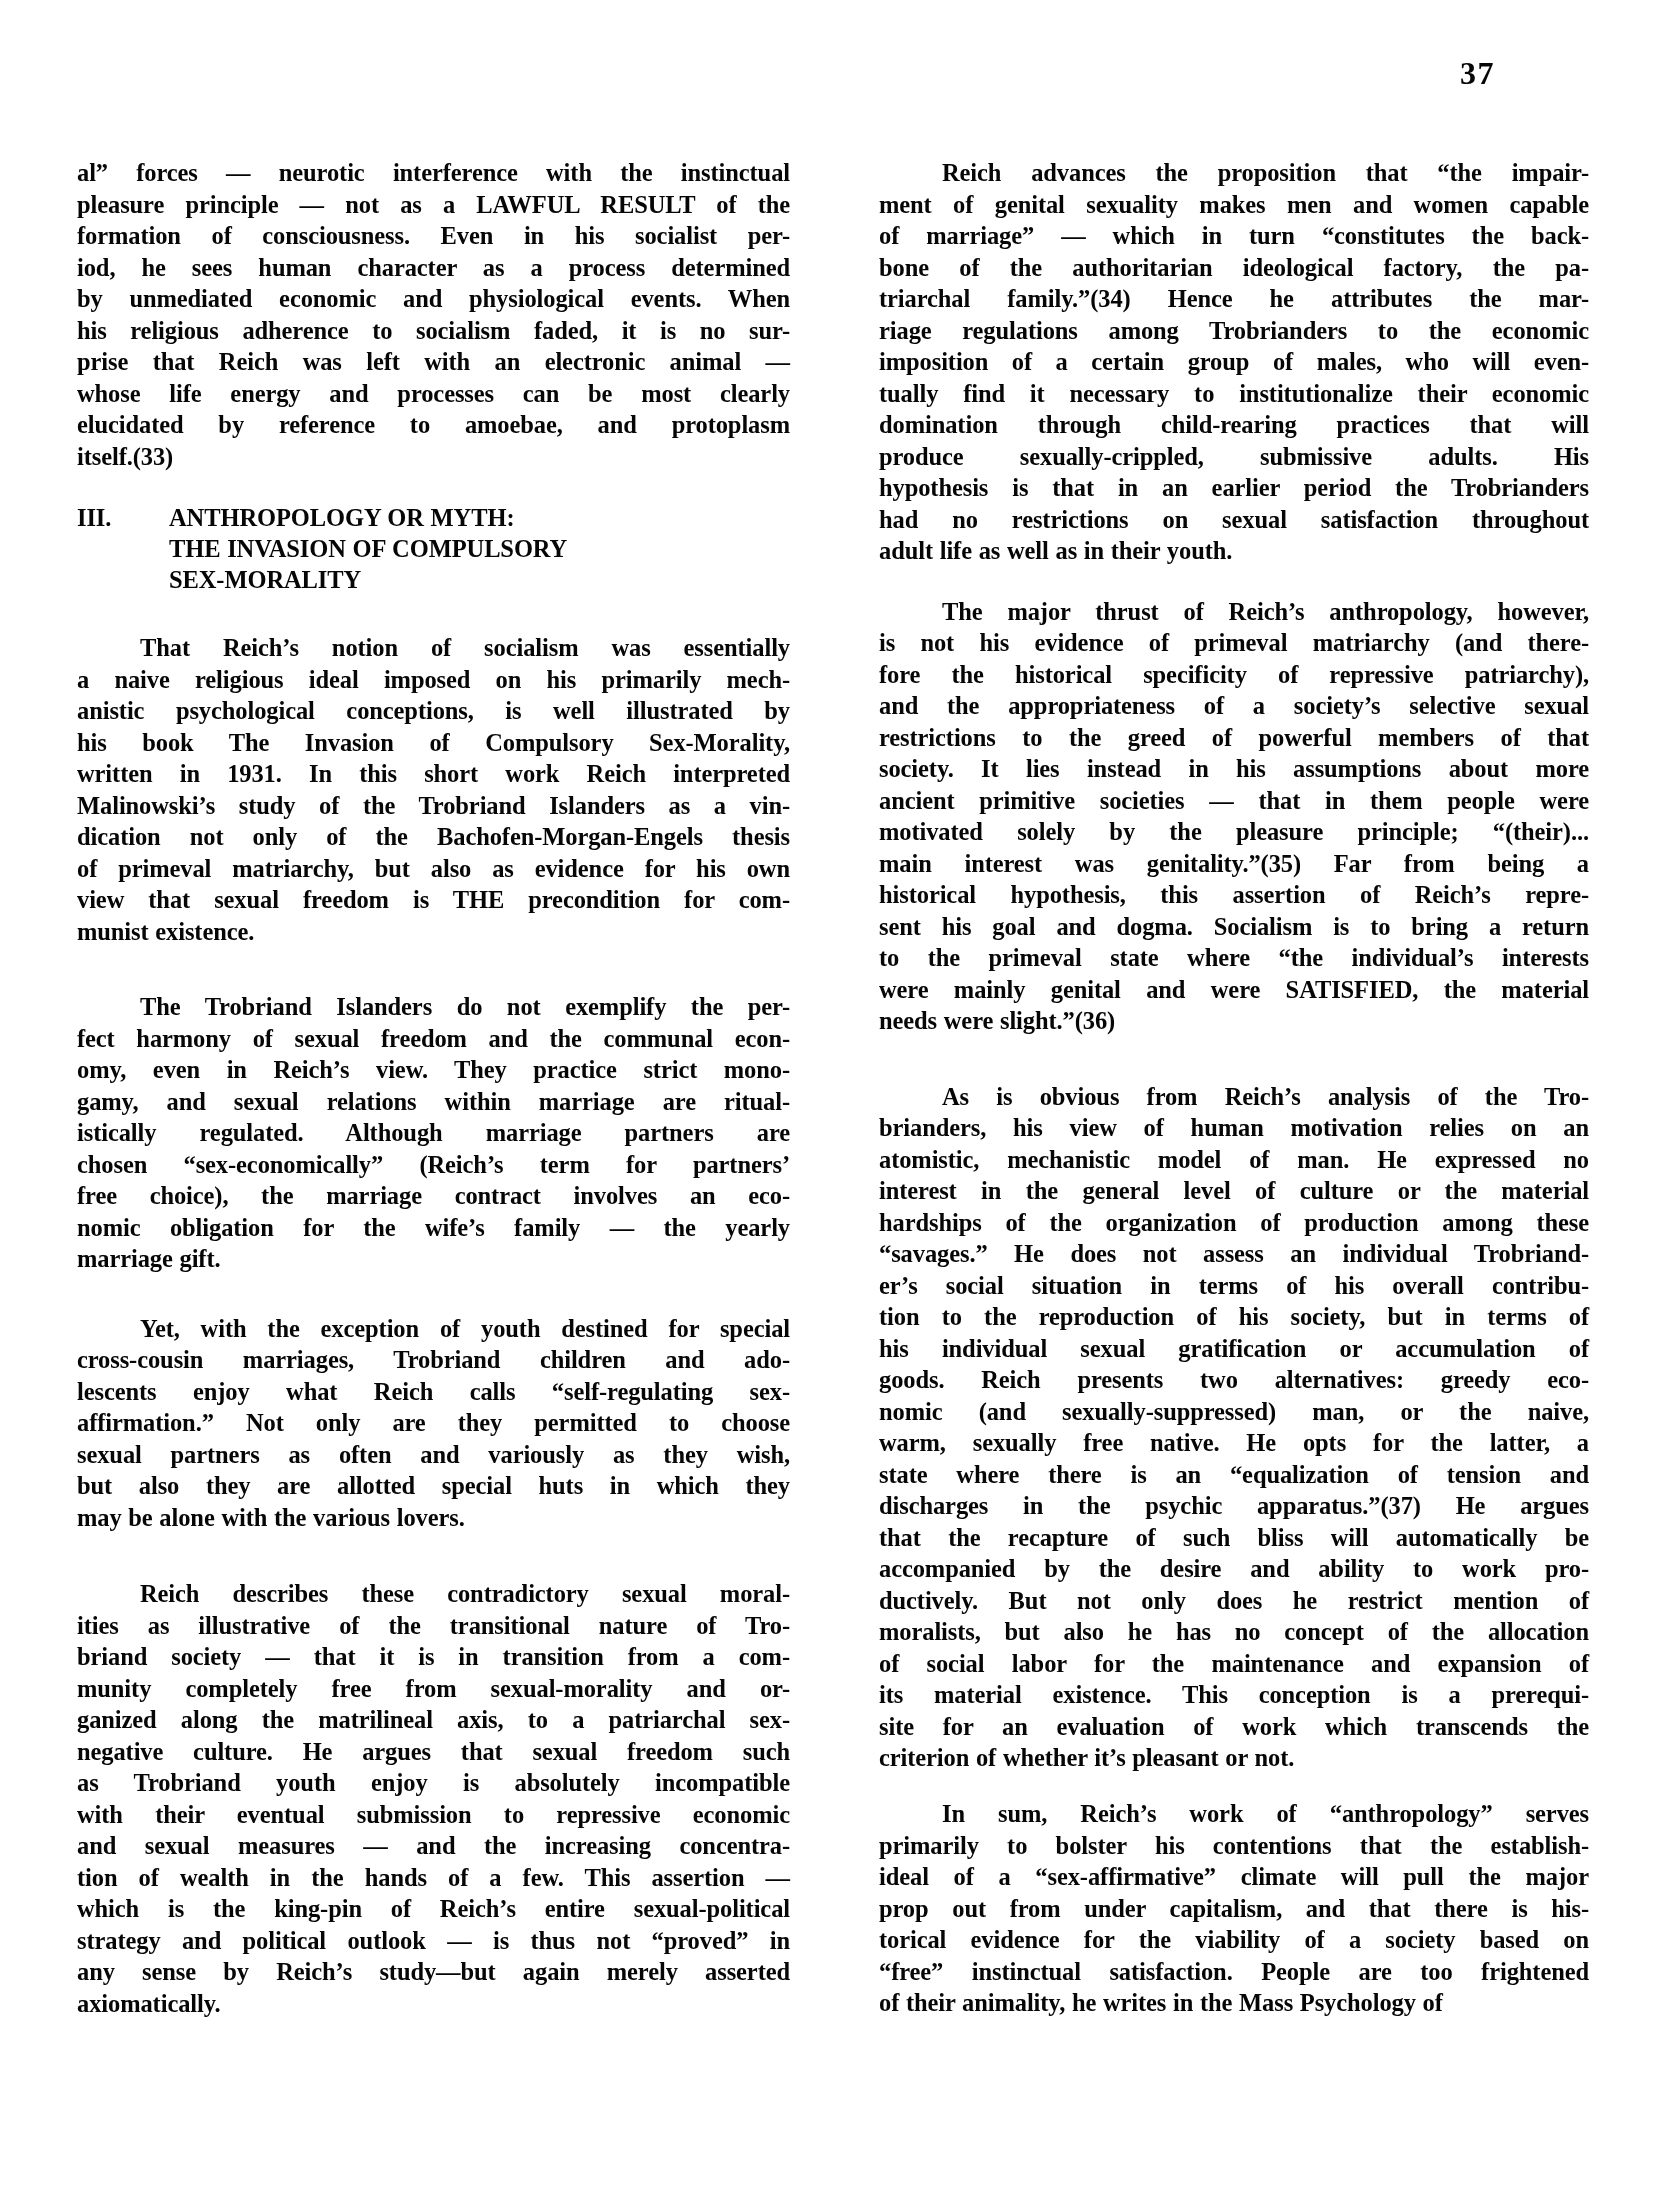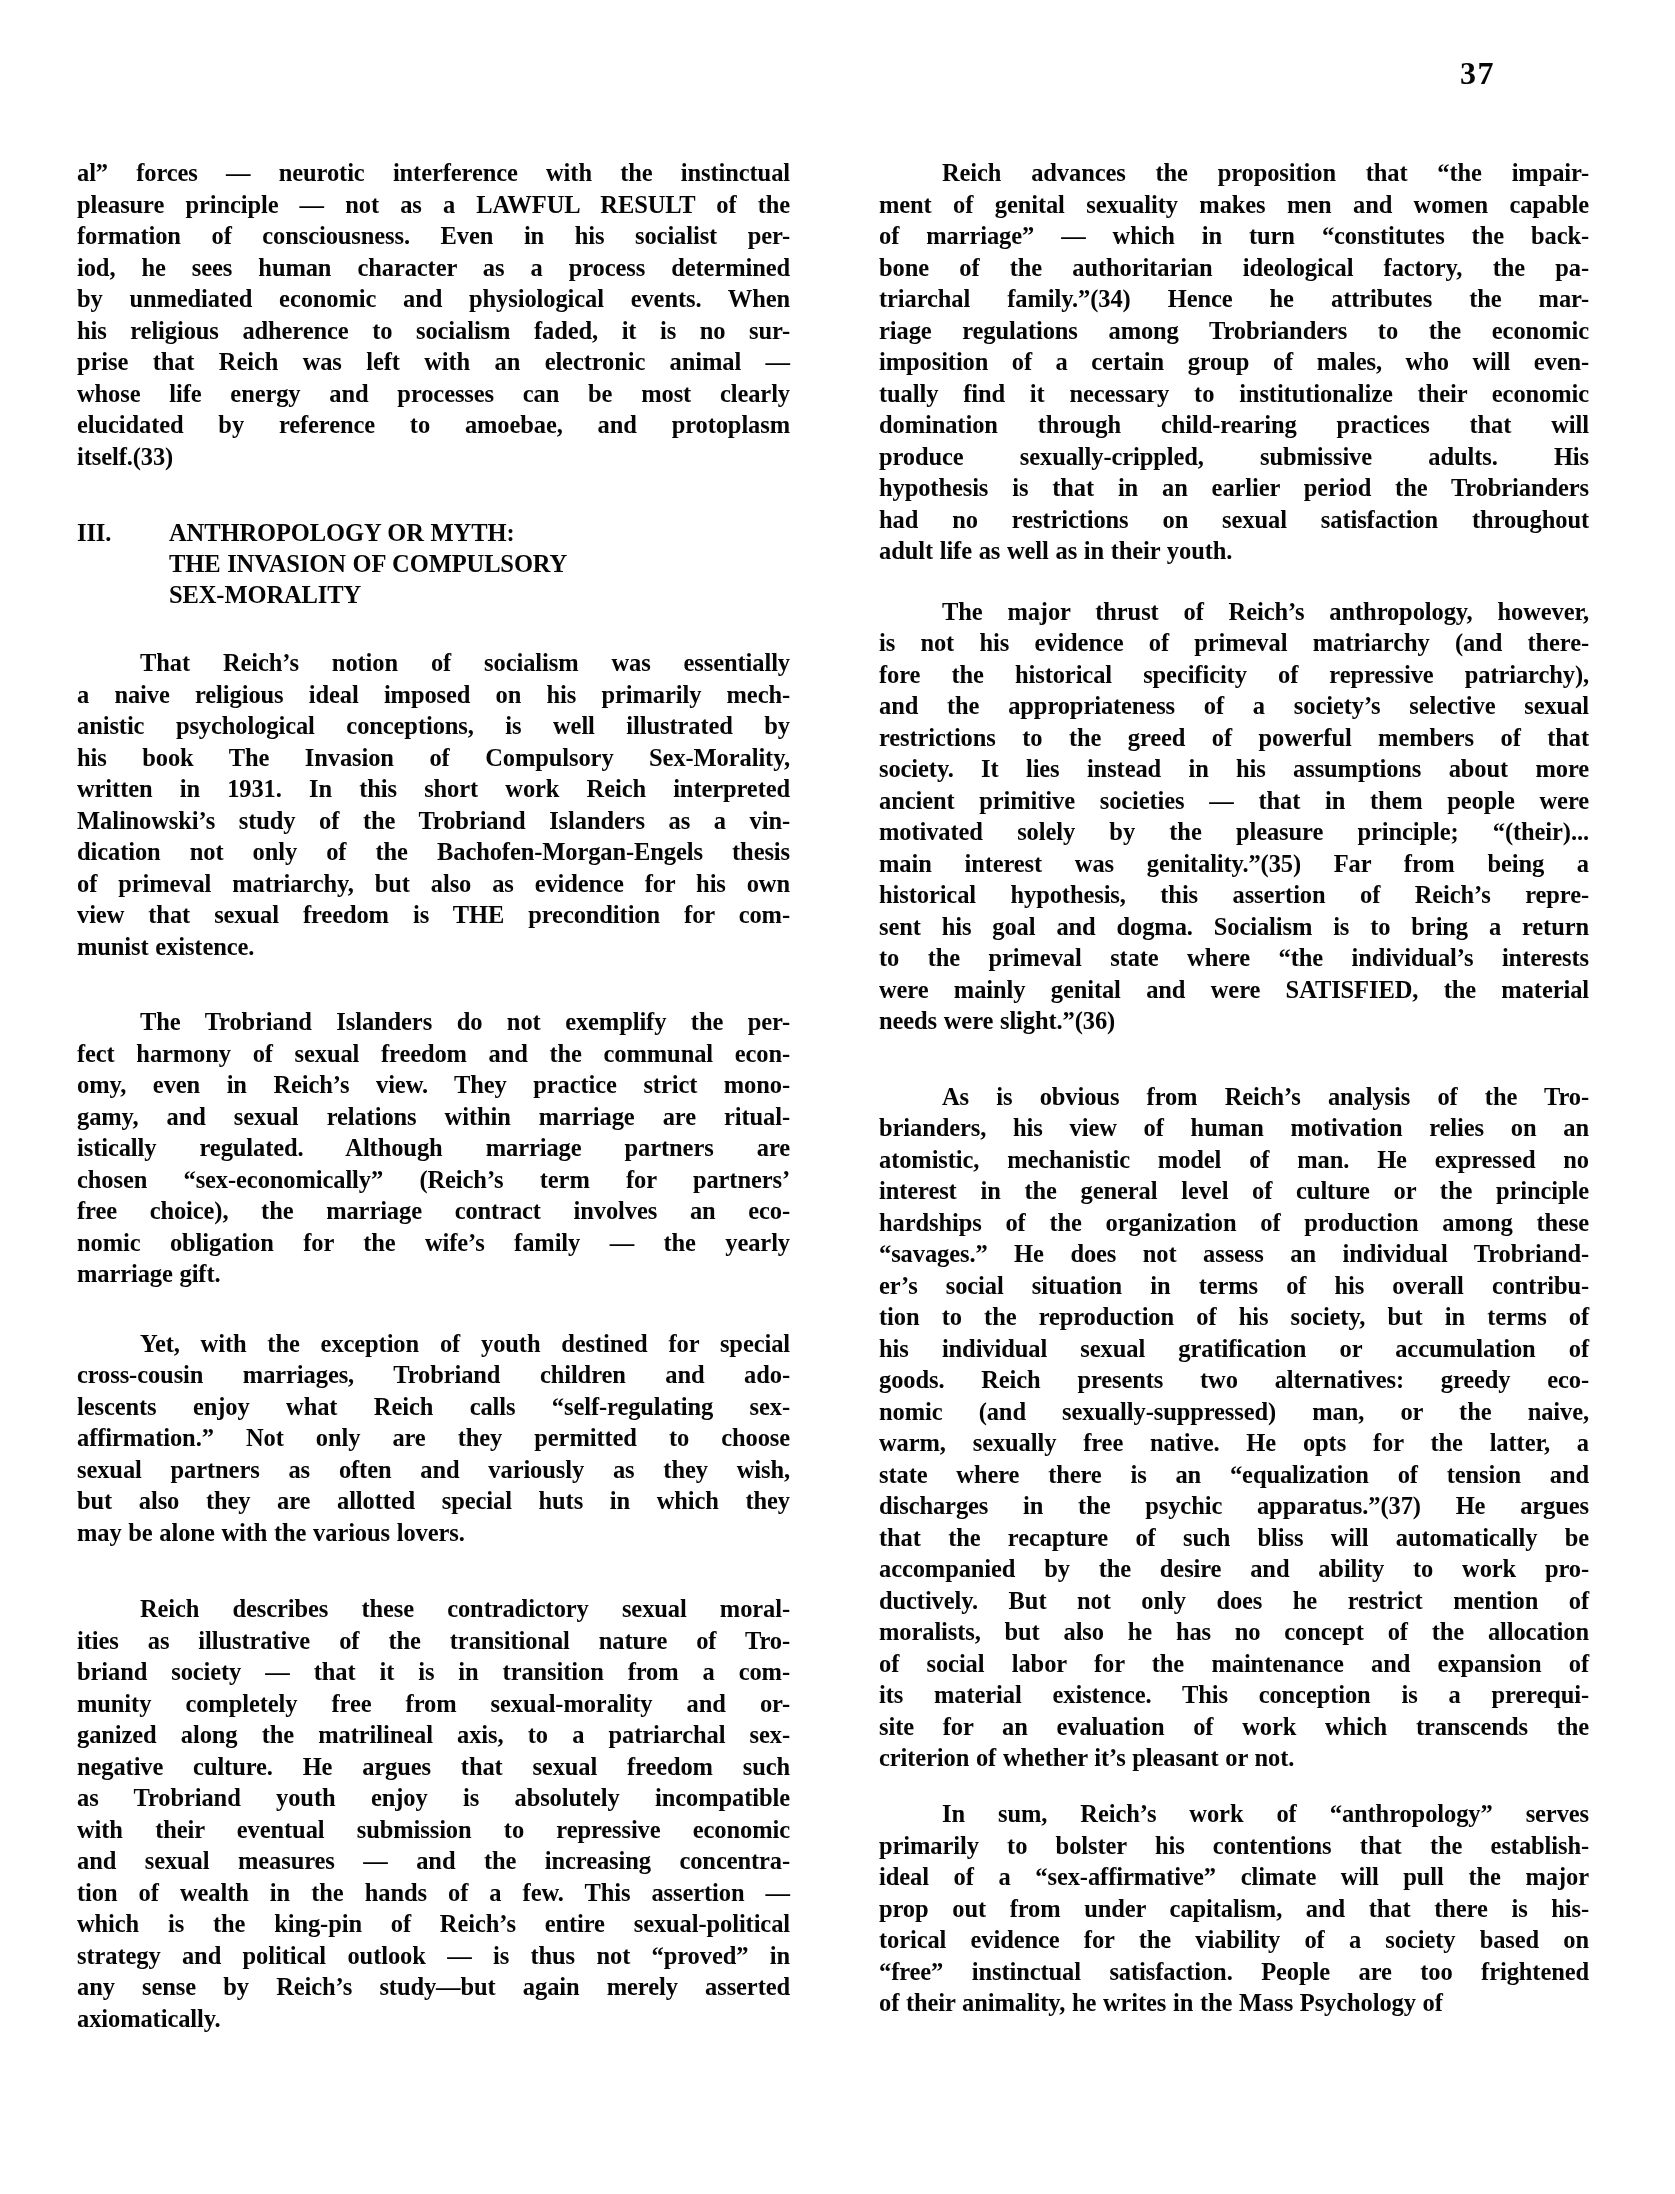--- a/index.html
+++ b/index.html
@@ -27,21 +27,21 @@
   }
   .column.left  { left: 77px;  width: 713px; }
   .column.right { left: 879px; width: 710px; }
   .para .line {
     text-align: justify;
     text-align-last: justify;
     white-space: normal;
   }
   .para .line.last { text-align-last: left; }
   .para .line.indent { text-indent: 63px; }
-  .mt82 { margin-top: 45px; }
+  .mt82 { margin-top: 30px; }
   .mt65 { margin-top: 45px; }
   .mt55 { margin-top: 38px; }
   .mt53 { margin-top: 37px; }
   .mt42 { margin-top: 29px; }
   .mt40 { margin-top: 44px; }
   .mt35 { margin-top: 24.5px; }
   .section-heading { display: flex; line-height: 31px; }
   .section-heading .numeral { width: 92px; flex: 0 0 92px; }
   .section-heading .heading-lines { flex: 1; }
   .section-heading .heading-lines .line { text-align: left; text-align-last: left; }
@@ -155,21 +155,21 @@
         <div class="line">historical hypothesis, this assertion of Reich’s repre-</div>
         <div class="line">sent his goal and dogma. Socialism is to bring a return</div>
         <div class="line">to the primeval state where “the individual’s interests</div>
         <div class="line">were mainly genital and were SATISFIED, the material</div>
         <div class="line last">needs were slight.”(36)</div>
       </div>
     <div class="para mt40">
         <div class="line indent">As is obvious from Reich’s analysis of the Tro-</div>
         <div class="line">brianders, his view of human motivation relies on an</div>
         <div class="line">atomistic, mechanistic model of man. He expressed no</div>
-        <div class="line">interest in the general level of culture or the principle</div>
+        <div class="line">interest in the general level of culture or the material</div>
         <div class="line">hardships of the organization of production among these</div>
         <div class="line">“savages.” He does not assess an individual Trobriand-</div>
         <div class="line">er’s social situation in terms of his overall contribu-</div>
         <div class="line">tion to the reproduction of his society, but in terms of</div>
         <div class="line">his individual sexual gratification or accumulation of</div>
         <div class="line">goods. Reich presents two alternatives: greedy eco-</div>
         <div class="line">nomic (and sexually-suppressed) man, or the naive,</div>
         <div class="line">warm, sexually free native. He opts for the latter, a</div>
         <div class="line">state where there is an “equalization of tension and</div>
         <div class="line">discharges in the psychic apparatus.”(37) He argues</div>

